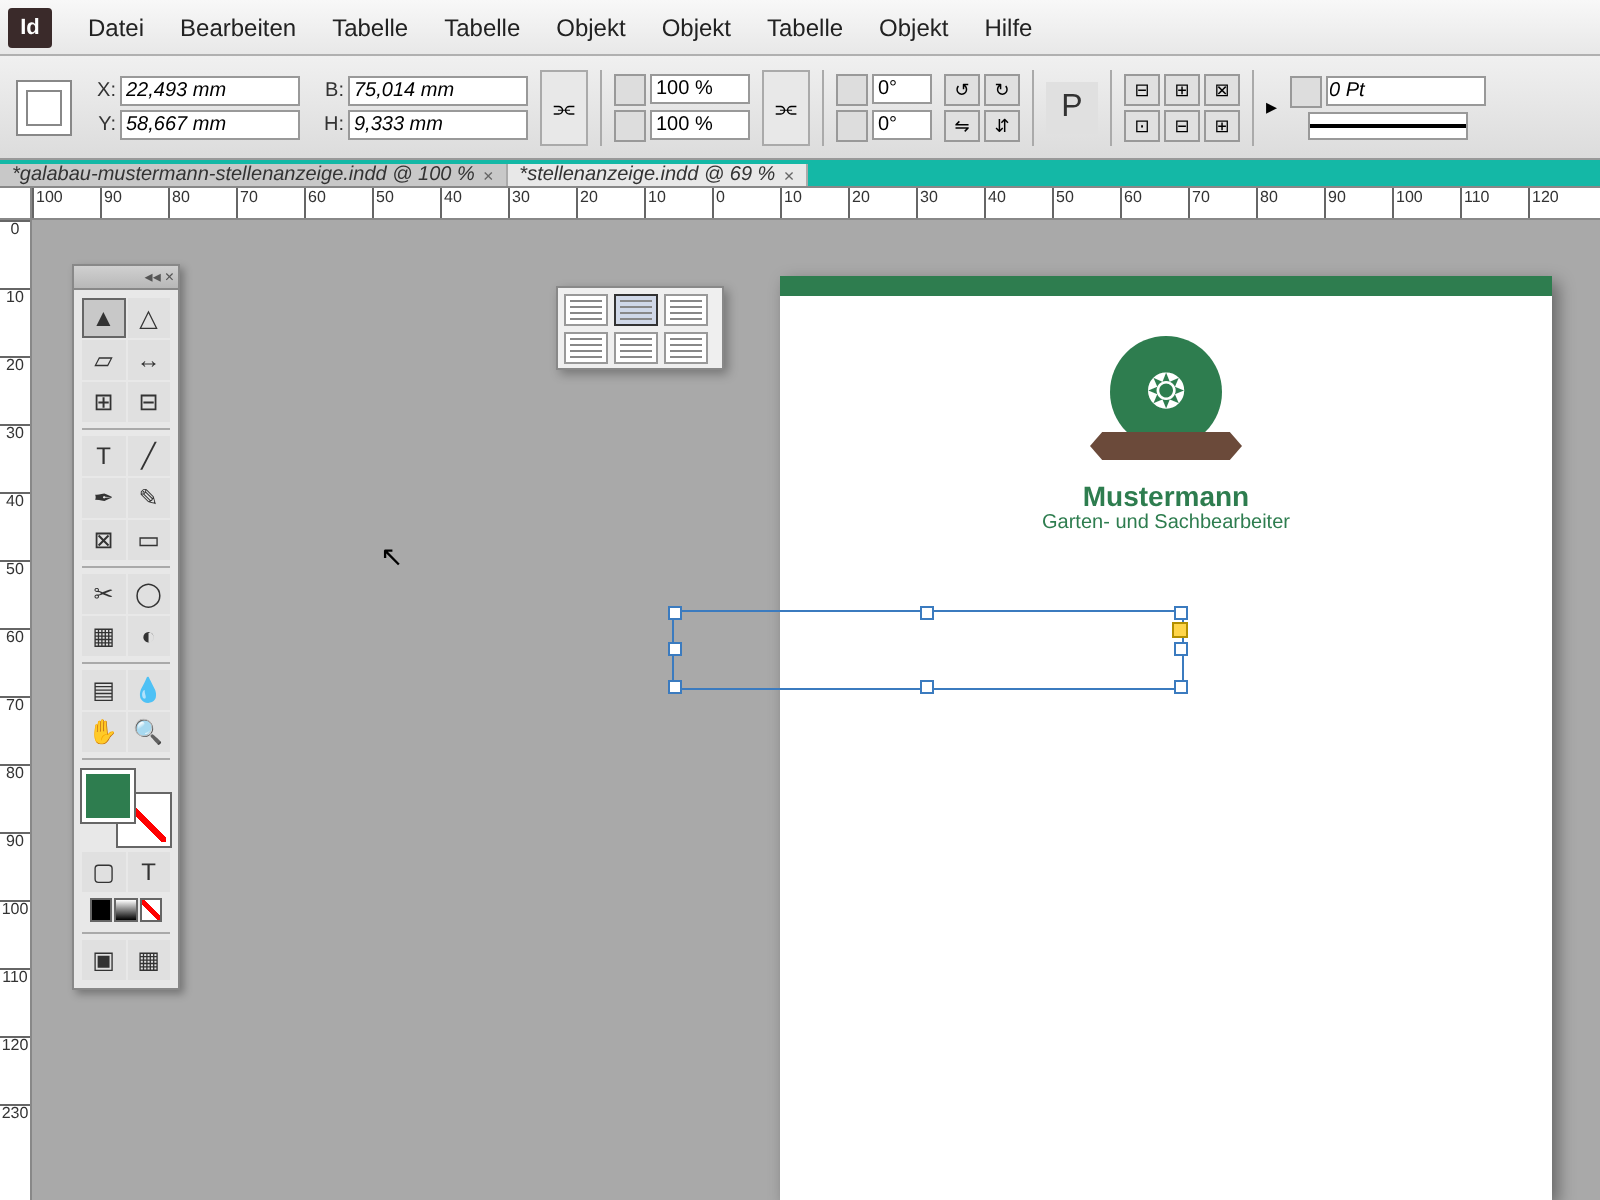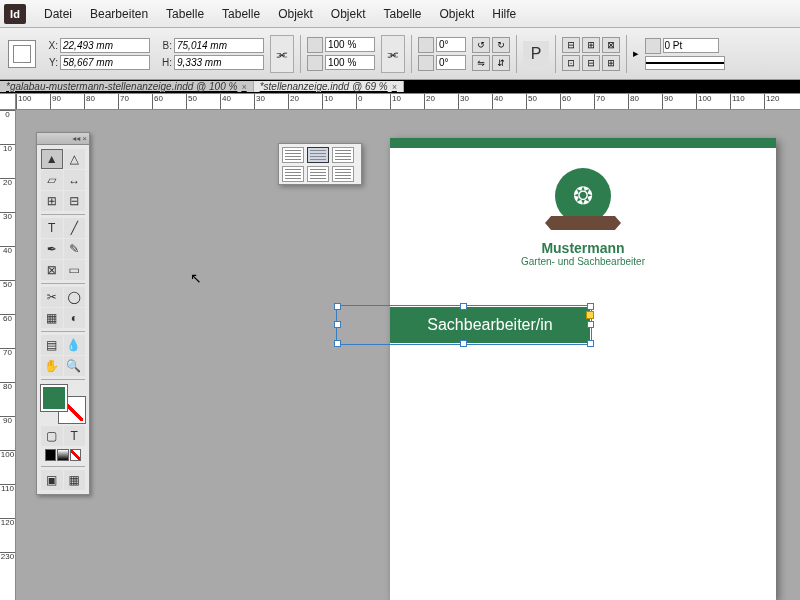--- a/index.html
+++ b/index.html
@@ -14,32 +14,32 @@
 
 .control-bar { height: 52px; background: linear-gradient(#f0f0f0, #dcdcdc); border-bottom: 1px solid #999; display: flex; align-items: center; padding: 4px 8px; gap: 6px; }
 .ref-point { width: 28px; height: 28px; border: 1px solid #888; background: #fff; position: relative; }
 .ref-point::before { content: ''; position: absolute; inset: 4px; border: 1px solid #888; }
 .coord-group { display: flex; flex-direction: column; gap: 2px; }
 .coord-row { display: flex; align-items: center; gap: 2px; font-size: 10px; }
 .coord-row label { width: 16px; text-align: right; color: #333; }
 .coord-input { width: 90px; font-size: 10px; padding: 1px 2px; border: 1px solid #999; background: #fff; font-style: italic; }
 .ctrl-icon { width: 24px; height: 38px; border: 1px solid #aaa; background: #e8e8e8; display: flex; align-items: center; justify-content: center; font-size: 12px; }
 .pct-group { display: flex; flex-direction: column; gap: 2px; }
-.pct-row { display: flex; align-items: center; gap: 2px; }
+.pct-row { display: flex; align-items: center; gap: 2px; justify-content: center; }
 .pct-input { width: 50px; font-size: 10px; padding: 1px 2px; border: 1px solid #999; }
 .small-icon { width: 16px; height: 16px; background: #ddd; border: 1px solid #999; display: inline-block; }
 .deg-input { width: 30px; font-size: 10px; padding: 1px 2px; border: 1px solid #999; }
 .ctrl-sep { width: 1px; height: 38px; background: #aaa; }
 .icon-grid { display: flex; flex-direction: column; gap: 2px; }
 .icon-grid-row { display: flex; gap: 2px; }
 .tiny-btn { width: 18px; height: 16px; background: #e0e0e0; border: 1px solid #999; font-size: 9px; display: flex; align-items: center; justify-content: center; }
-.stroke-box { width: 56px; font-size: 10px; padding: 1px; border: 1px solid #999; }
+.stroke-box { width: 80px; font-size: 10px; padding: 1px; border: 1px solid #999; font-style: italic; }
 .stroke-preview { width: 80px; height: 14px; background: linear-gradient(#fff 40%, #000 40%, #000 60%, #fff 60%); border: 1px solid #999; }
 
-.tab-bar { height: 14px; background: #000000; border-bottom: 1px solid #888; display: flex; align-items: center; font-size: 10px; text-decoration: underline; }
+.tab-bar { height: 14px; background: #14b8a6; border-bottom: 1px solid #888; display: flex; align-items: flex-end; font-size: 10px; }
 .tab { padding: 0 6px; display: flex; align-items: center; gap: 4px; border-right: 1px solid #aaa; background: #c8c8c8; cursor: pointer; font-style: italic; color: #333; }
 .tab.active { background: #e8e8e8; }
 .tab-close { font-size: 9px; color: #666; cursor: pointer; }
 
 .ruler-h { position: absolute; top: 94px; left: 16px; right: 0; height: 16px; background: #fff; border-bottom: 1px solid #888; overflow: hidden; }
 .ruler-h-inner { position: relative; height: 100%; }
 .ruler-h-tick { position: absolute; top: 0; height: 100%; border-left: 1px solid #666; font-size: 8px; padding-left: 1px; color: #333; }
 .ruler-v { position: absolute; top: 110px; left: 0; width: 16px; bottom: 0; background: #fff; border-right: 1px solid #888; overflow: hidden; }
 .ruler-v-tick { position: absolute; left: 0; width: 100%; border-top: 1px solid #666; font-size: 8px; color: #333; text-align: center; line-height: 8px; }
 .ruler-corner { position: absolute; top: 94px; left: 0; width: 16px; height: 16px; background: #fff; border-right: 1px solid #888; border-bottom: 1px solid #888; }
@@ -332,21 +332,20 @@
     <div class="logo-circle">
         <span class="logo-tree">❂</span>
       </div>
     <div class="logo-banner"></div>
     <div class="logo-title">Mustermann</div>
     <div class="logo-sub">Garten- und Sachbearbeiter</div>
   </div>
 </div>
 
 <div class="selected-frame">
-  <div class="frame-fill">Sachbearbeiter/in</div>
   <div class="sel-outline"></div>
   <div class="sel-handle sh-tl"></div>
   <div class="sel-handle sh-tm"></div>
   <div class="sel-handle sh-tr"></div>
   <div class="sel-handle sh-ml"></div>
   <div class="sel-handle sh-mr"></div>
   <div class="sel-handle sh-bl"></div>
   <div class="sel-handle sh-bm"></div>
   <div class="sel-handle sh-br"></div>
   <div class="yellow-sq"></div>

